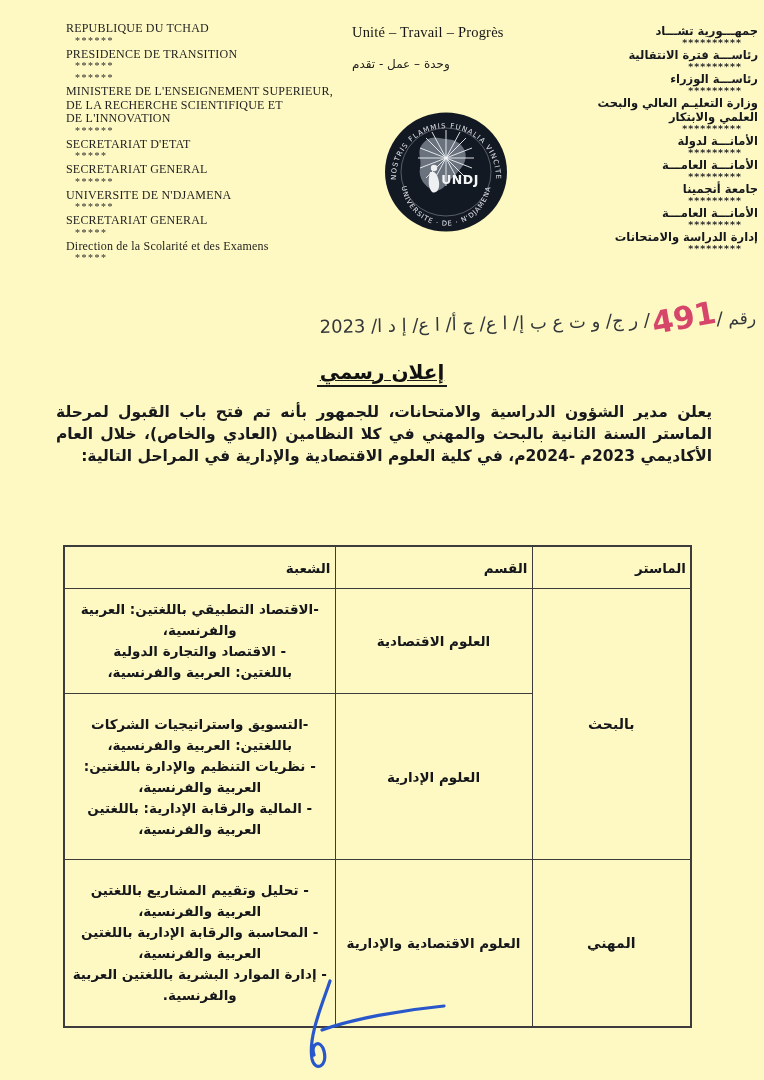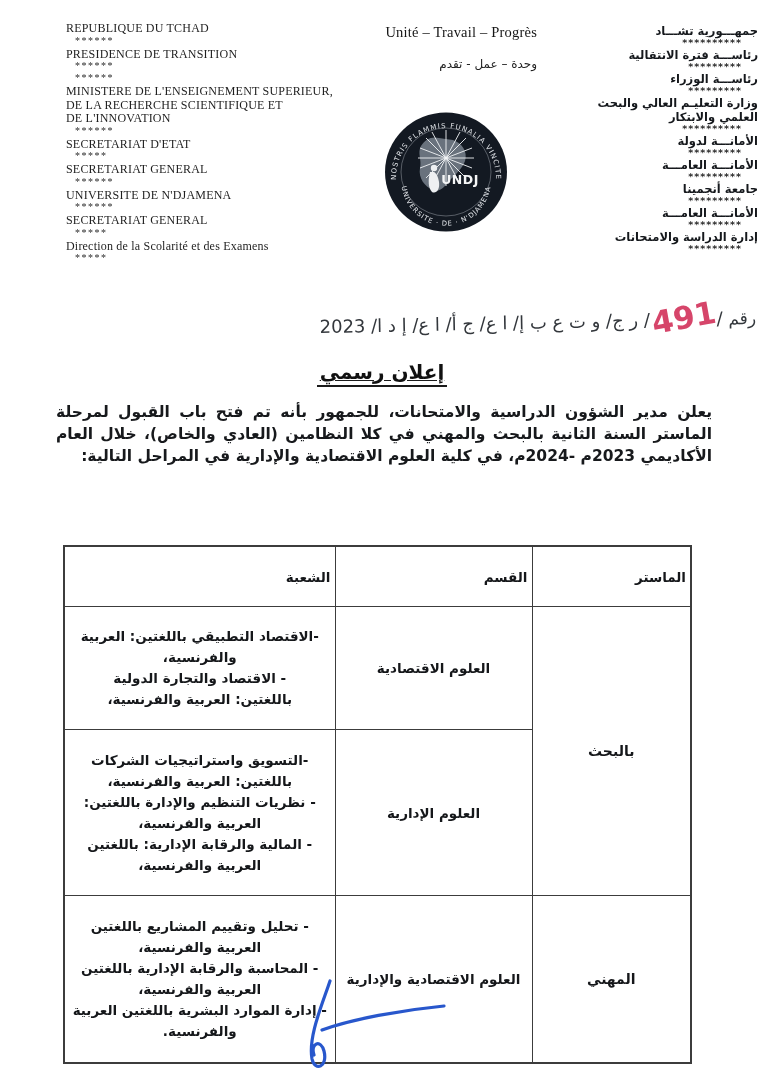--- a/index.html
+++ b/index.html
@@ -1,26 +1,26 @@
 <!DOCTYPE html>
 <html lang="ar"><head>
 <meta charset="utf-8">
 <style>
   html,body{margin:0;padding:0;background:#e9e9e7;}
   .page{
     position:relative;width:764px;height:1080px;margin:0 auto;
-    background:#ffffff;overflow:hidden;
+    background:#fef9c3;overflow:hidden;
     font-family:"Liberation Serif", serif;color:#1c1c1c;
   }
   
   .fr-block{position:absolute;left:66px;top:22px;width:315px;}
   .fr-item{margin-bottom:2px;}
   .fr-text{display:block;font-size:12px;line-height:13.5px;white-space:pre-line;letter-spacing:.2px;color:#1e1e1e;}
   .fr-stars{display:block;font-size:10px;line-height:10px;letter-spacing:1.5px;padding-left:9px;color:#2a2a2a;}
-  .center-block{position:absolute;left:332px;top:24px;width:205px;text-align:right;}
+  .center-block{position:absolute;left:352px;top:24px;width:205px;text-align:left;}
   .motto-fr{font-size:14.5px;letter-spacing:.2px;color:#161616;}
   .motto-ar{font-family:"DejaVu Sans",sans-serif;font-size:12px;margin-top:16px;direction:rtl;color:#222;}
   .seal-wrap{position:absolute;left:382px;top:110px;width:128px;height:124px;}
   .ar-block{position:absolute;right:6px;top:24px;width:200px;direction:rtl;text-align:right;font-family:"DejaVu Sans",sans-serif;}
   .ar-item{margin-bottom:1px;}
   .ar-text{display:block;font-size:11.5px;font-weight:bold;line-height:14px;color:#15181c;}
   .ar-stars{display:block;font-size:9.5px;line-height:9px;letter-spacing:1px;padding-right:16px;color:#2a2a2a;font-weight:bold;}
   
   .ref-line{
     position:absolute;right:8px;top:308px;width:480px;direction:rtl;text-align:right;
@@ -42,21 +42,21 @@
     position:absolute;left:56px;top:401px;width:656px;direction:rtl;
     font-family:"DejaVu Sans",sans-serif;font-size:15.5px;font-weight:600;
     line-height:22px;text-align:justify;color:#17191c;
   }
   
   .prog-table{
     position:absolute;left:63px;top:545px;width:627px;
     border-collapse:collapse;direction:rtl;table-layout:fixed;
     font-family:"DejaVu Sans",sans-serif;color:#15171a;
   }
-  .prog-table td,.prog-table th{border:1px solid #3c3c3c;padding:19px 4px;vertical-align:middle;}
+  .prog-table td,.prog-table th{border:1px solid #3c3c3c;padding:10px 4px;vertical-align:middle;}
   .prog-table{border:2px solid #3c3c3c;}
   th.hcell{font-size:13.5px;font-weight:bold;text-align:right;height:21px;}
   td.master{width:151px;text-align:center;font-size:14px;font-weight:600;}
   td.dept{width:189px;text-align:center;font-size:13.5px;font-weight:600;}
   td.branch{width:263px;text-align:center;font-size:13.5px;font-weight:600;white-space:pre-wrap;line-height:21px;}
   tr.r1{height:104px;} tr.r2{height:166px;} tr.r3{height:167px;}
   
   .signature{position:absolute;left:272px;top:975px;width:200px;height:105px;}
 </style>
 </head>

